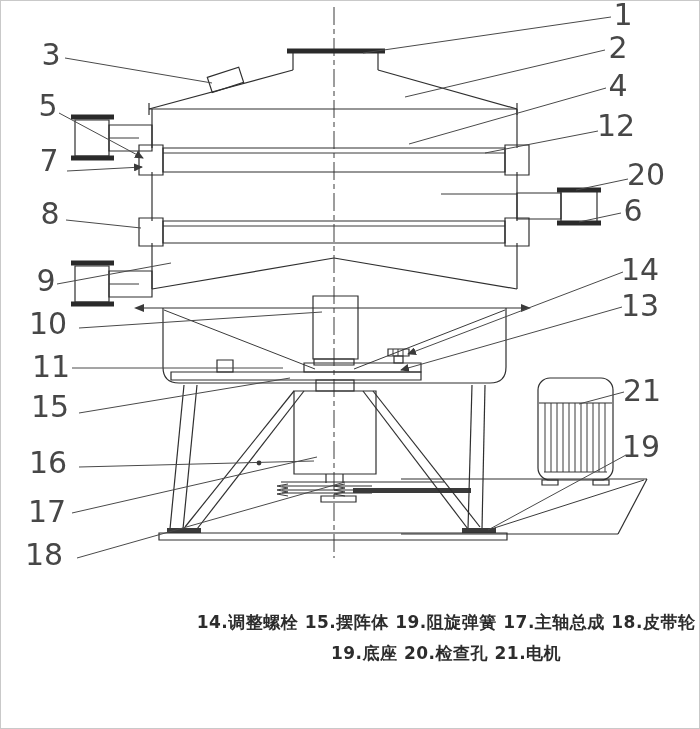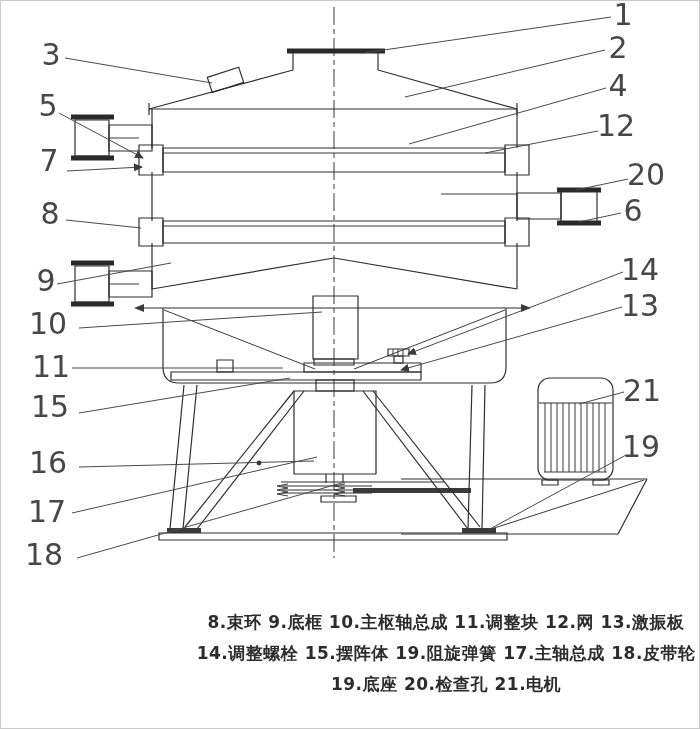--- a/index.html
+++ b/index.html
@@ -233,18 +233,17 @@
     <text class="callout" x="47" y="463">16</text>
     <text class="callout" x="46" y="512">17</text>
     <text class="callout" x="43" y="555">18</text>
     <text class="callout" x="640" y="447">19</text>
     <text class="callout" x="645" y="175">20</text>
     <text class="callout" x="641" y="391">21</text>
   </g>
 </svg>
 
   <div id="legend">
-    <div>8.束环 9.底框 10.主枢轴总成 11.调整块 12.网 13.激振板</div>
     <div>14.调整螺栓 15.摆阵体 19.阻旋弹簧 17.主轴总成 18.皮带轮</div>
     <div>19.底座 20.检查孔 21.电机</div>
   </div>
 
 </div>
 
 </body></html>

